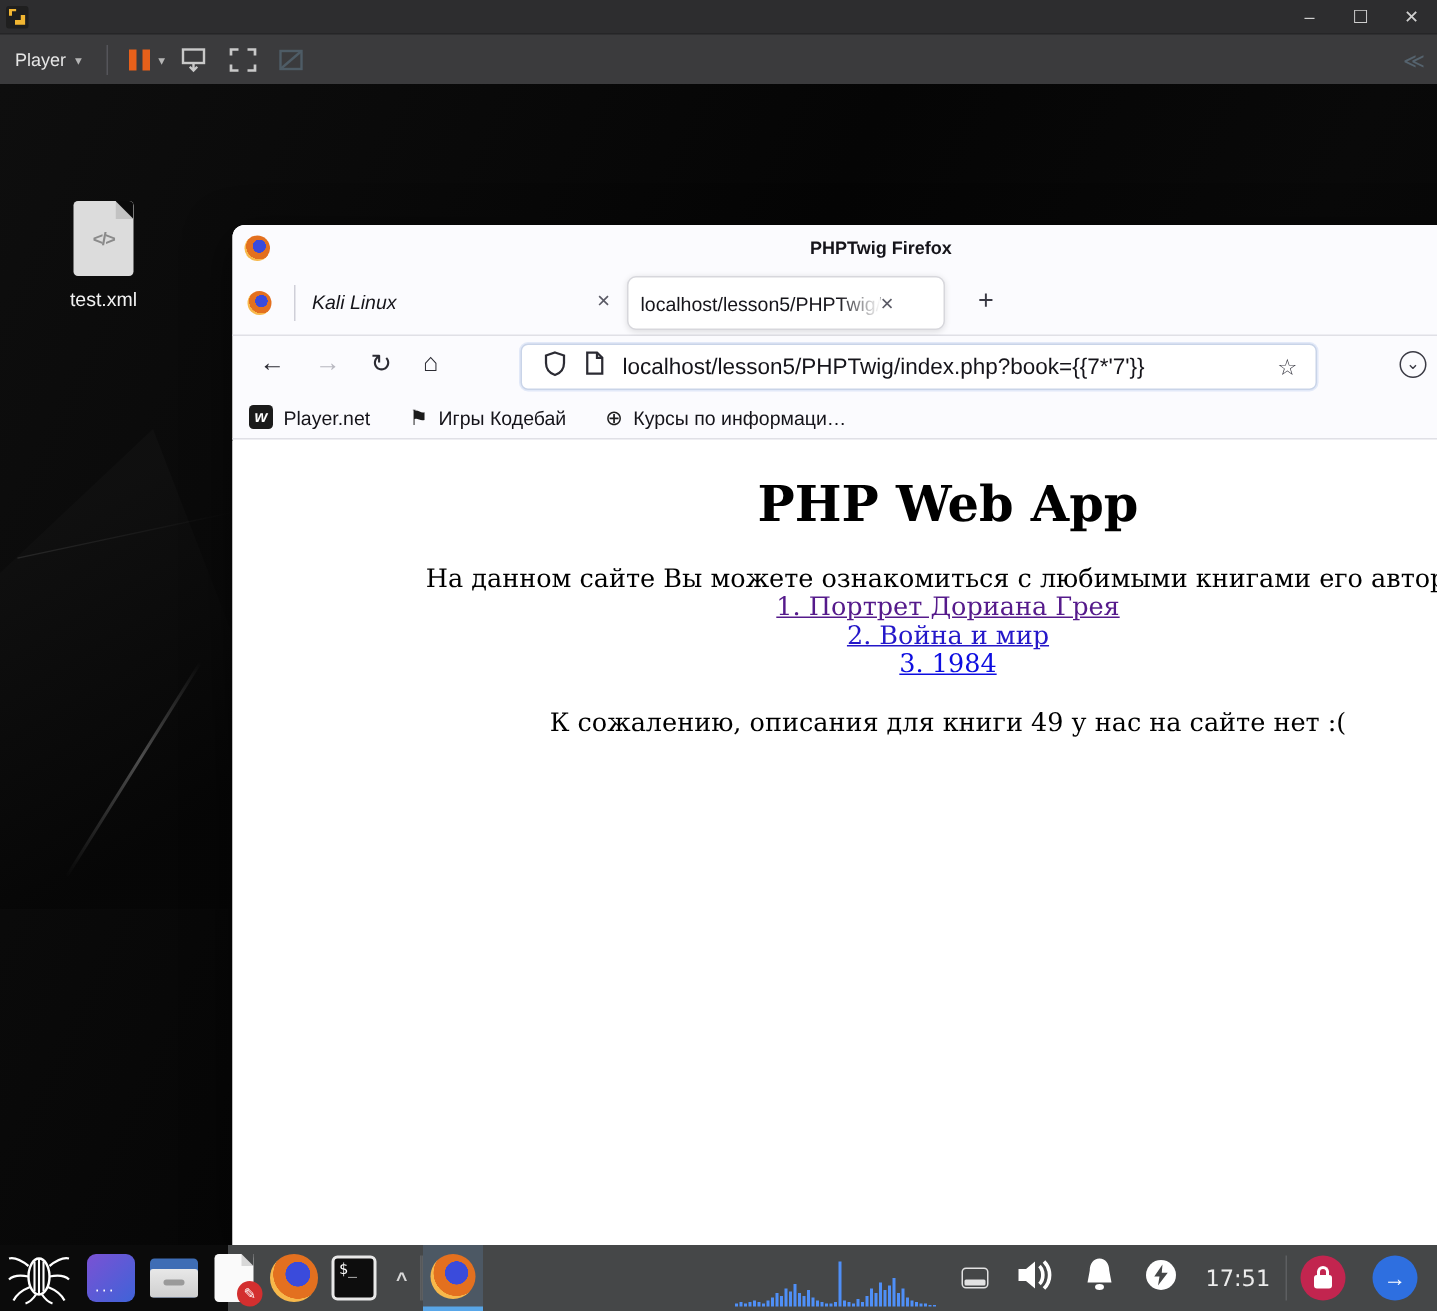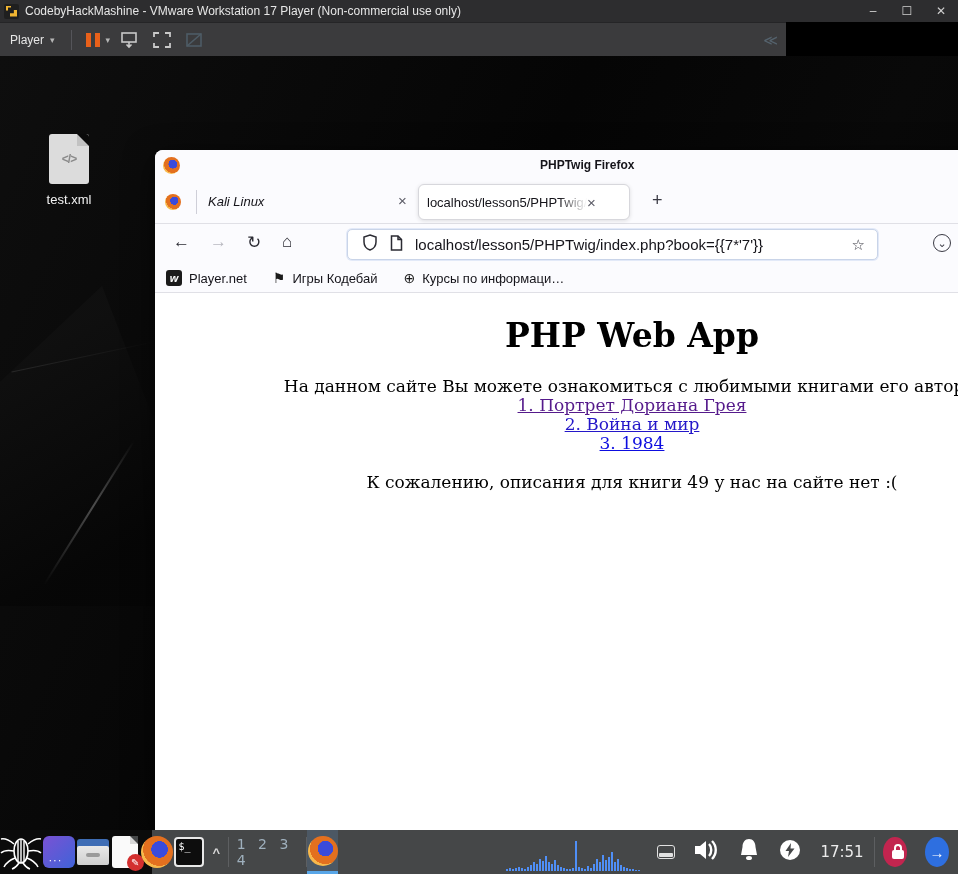--- a/index.html
+++ b/index.html
@@ -8,21 +8,21 @@
   .abs { position:absolute; }
 
   
   .vm-titlebar { left:0; top:0; width:958px; height:22px; background:#2d2d2f; display:flex; align-items:center; }
   .vm-logo { width:15px; height:15px; margin:0 6px 0 4px; background:#1f1f1f; border-radius:2px; position:relative; overflow:hidden; }
   .vm-logo::before { content:""; position:absolute; left:2px; top:2px; width:5px; height:5px; background:#f2b632; clip-path:polygon(0 0,100% 0,100% 40%,40% 40%,40% 100%,0 100%); }
   .vm-logo::after { content:""; position:absolute; right:2px; bottom:2px; width:7px; height:7px; background:#f2b632; clip-path:polygon(100% 100%,0 100%,0 55%,55% 55%,55% 0,100% 0); }
   .vm-title { color:#e6e6e6; font-size:12px; }
   .vm-controls { margin-left:auto; display:flex; height:100%; }
   .vm-ctrl { width:34px; height:100%; color:#cfcfcf; font-size:12px; display:flex; align-items:center; justify-content:center; cursor:default; }
-  .vm-toolbar { left:0; top:22px; width:786px; height:34px; background:#3b3b3d; border-top:1px solid #252527; display:flex; align-items:center; }
+  .vm-toolbar { left:0; top:22px; width:958px; height:34px; background:#3b3b3d; border-top:1px solid #252527; display:flex; align-items:center; }
   .vm-menu { color:#e6e6e6; font-size:12px; padding:0 6px 0 10px; display:flex; align-items:center; gap:6px; }
   .caret { font-size:9px; color:#b5b5b5; }
   .vdiv { width:1px; height:20px; background:#55555a; margin:0 10px; }
   .pause-group { display:flex; align-items:center; gap:6px; padding:0 4px; }
   .pause-bars { display:flex; gap:4px; }
   .pause-bars i { display:block; width:5px; height:14px; background:#e8601a; }
   .tb-icon { width:20px; height:18px; margin:0 6px; position:relative; }
   .tb-icon svg { display:block; }
   .vm-collapse { margin-left:auto; margin-right:10px; color:#55636e; font-size:14px; letter-spacing:-2px; }
 
@@ -103,21 +103,20 @@
   .lock-circle { width:30px; height:30px; border-radius:50%; background:#c2254f; position:relative; }
   .lock-circle .body { position:absolute; left:9px; top:13px; width:12px; height:9px; background:#fff; border-radius:2px; }
   .lock-circle .shackle { position:absolute; left:11px; top:7px; width:8px; height:8px; border:2px solid #fff; border-bottom:none; border-radius:5px 5px 0 0; }
   .go-circle { width:30px; height:30px; border-radius:50%; background:#2e6fe0; color:#fff; font-size:15px; font-weight:bold; display:flex; align-items:center; justify-content:center; }
 </style>
 </head>
 <body>
 
 <div class="abs vm-titlebar">
   <div class="vm-logo"></div>
-  <div class="vm-title">CodebyHackMashine - VMware Workstation 17 Player (Non-commercial use only)</div>
   <div class="vm-controls">
     <div class="vm-ctrl">–</div>
     <div class="vm-ctrl">☐</div>
     <div class="vm-ctrl">✕</div>
   </div>
 </div>
 
 <div class="abs vm-toolbar">
   <div class="vm-menu">
     <span>Player</span>
@@ -267,21 +266,20 @@
       </div>
   </div>
   <div class="task-item" style="width:40px;">
     <div class="ff-logo" style="width:32px;height:32px;"></div>
   </div>
   <div class="task-item" style="width:40px;">
     <div class="term">$_</div>
   </div>
   <div class="task-item chev-up">^</div>
   <div class="tdiv"></div>
-  <div class="task-item ws-pager">1 2 3 4</div>
   <div class="tdiv"></div>
   <div class="task-ff-active">
     <div class="ff-logo" style="width:30px;height:30px;"></div>
   </div>
 
   <div class="netgraph">
       <i style="height: 2px; background: rgb(79, 143, 247);"></i>
       <i style="height: 3px; background: rgb(79, 143, 247);"></i>
       <i style="height: 2px; background: rgb(79, 143, 247);"></i>
       <i style="height: 3px; background: rgb(79, 143, 247);"></i>

